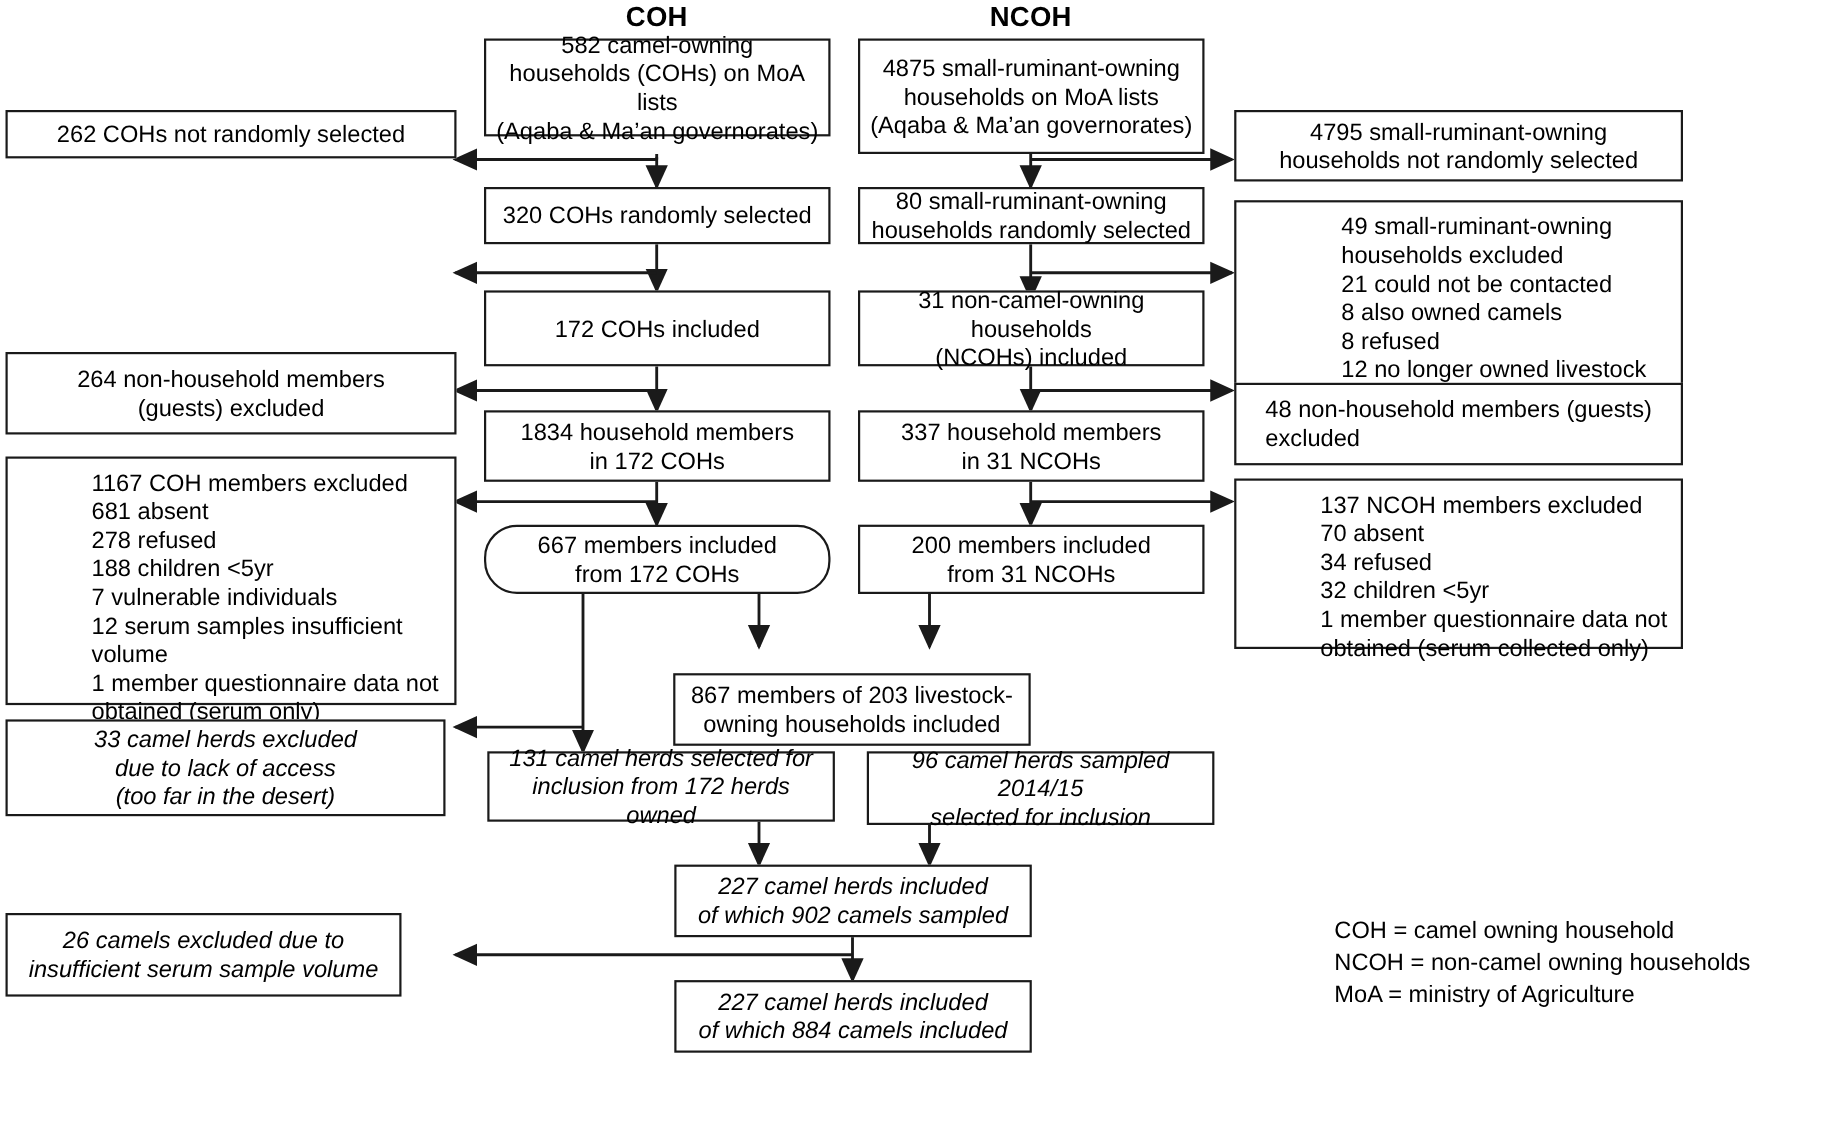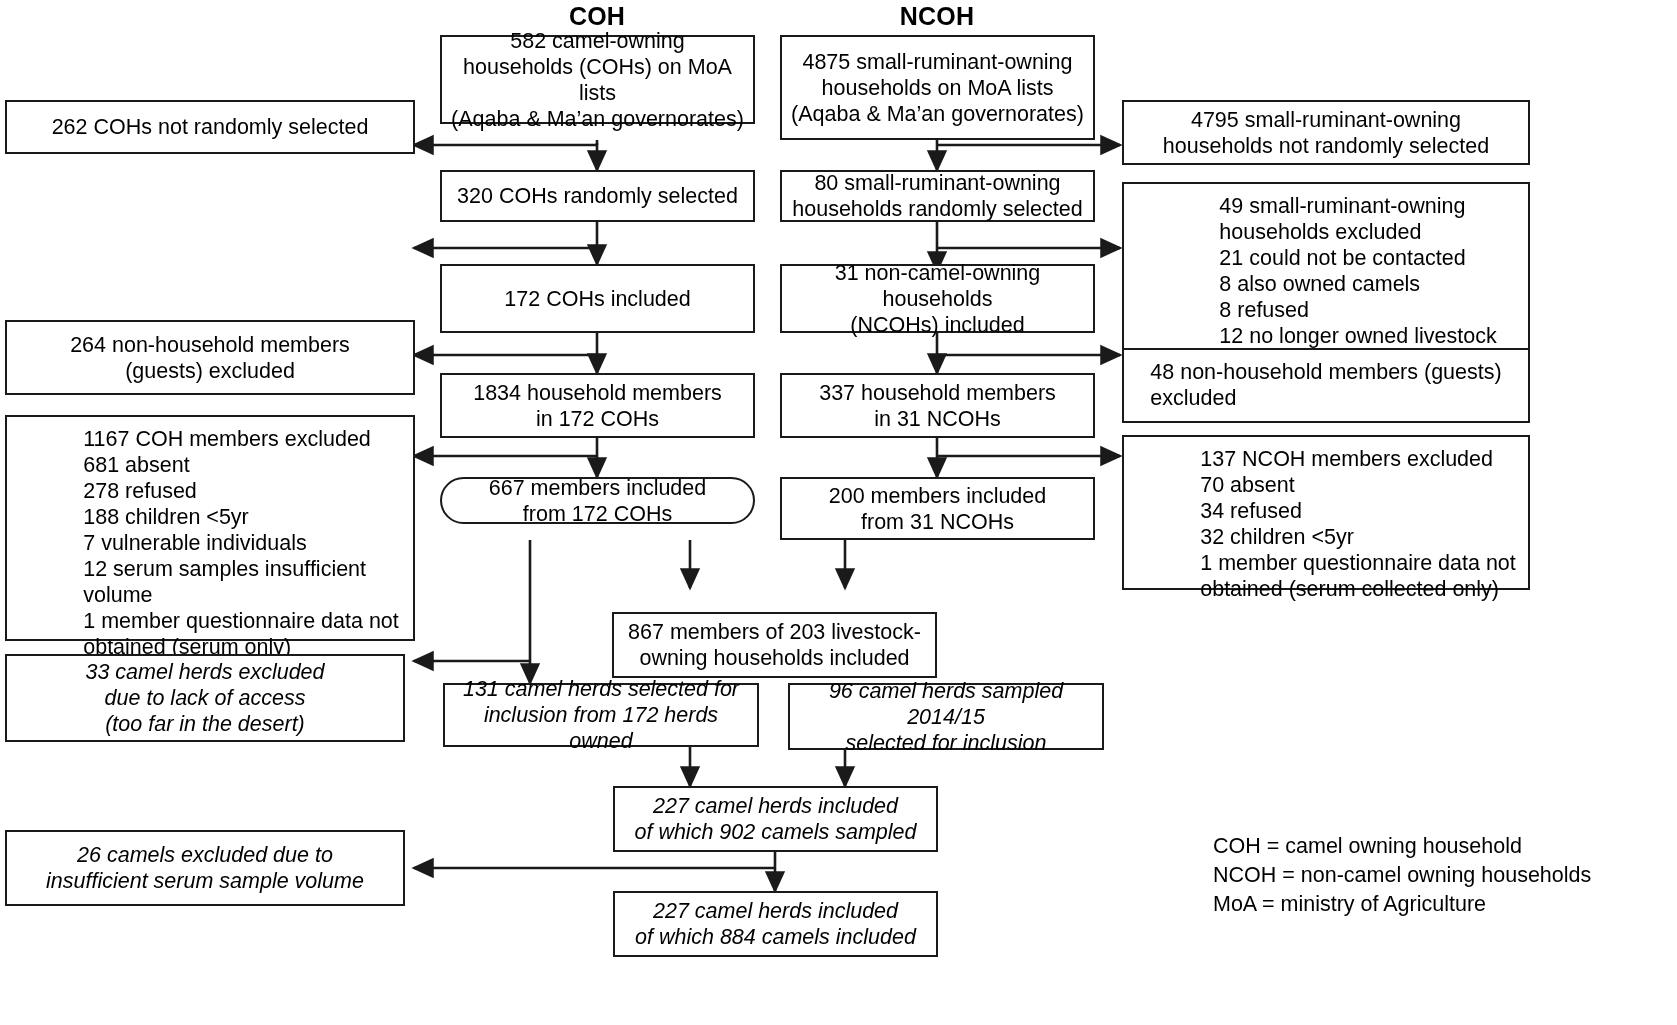--- a/index.html
+++ b/index.html
@@ -127,21 +127,21 @@
   <div class="box" style="left:440px; top:170px; width:315px; height:52px;">
     <span class="txt">320 COHs randomly selected</span>
   </div>
   <div class="box" style="left:440px; top:264px; width:315px; height:69px;">
     <span class="txt">172 COHs included</span>
   </div>
   <div class="box" style="left:440px; top:373px; width:315px; height:65px;">
     <span class="txt">1834 household members
 in 172 COHs</span>
   </div>
-  <div class="box" style="left:440px; top:477px; width:315px; height:47px;border-radius:30px;">
+  <div class="box" style="left:440px; top:477px; width:315px; height:63px;border-radius:30px;">
     <span class="txt">667 members included
 from 172 COHs</span>
   </div>
 
   <div class="box" style="left:780px; top:35px; width:315px; height:105px;">
     <span class="txt">4875 small-ruminant-owning
 households on MoA lists
 (Aqaba &amp; Ma’an governorates)</span>
   </div>
   <div class="box" style="left:780px; top:170px; width:315px; height:52px;">
@@ -154,21 +154,21 @@
   </div>
   <div class="box" style="left:780px; top:373px; width:315px; height:65px;">
     <span class="txt">337 household members
 in 31 NCOHs</span>
   </div>
   <div class="box" style="left:780px; top:477px; width:315px; height:63px;">
     <span class="txt">200 members included
 from 31 NCOHs</span>
   </div>
 
-  <div class="box" style="left:5px; top:100px; width:410px; height:54px;">
+  <div class="box" style="left:5px; top:100px; width:410px; height:44px;">
     <span class="txt">262 COHs not randomly selected</span>
   </div>
   <div class="box" style="left:5px; top:320px; width:410px; height:75px;">
     <span class="txt">264 non-household members
           (guests) excluded</span>
   </div>
   <div class="box left-list topalign" style="left:5px; top:415px; width:410px; height:226px; padding-left:70px;">
     <span class="txt">1167 COH members excluded
     681 absent
     278 refused
@@ -177,21 +177,21 @@
     12 serum samples insufficient
           volume
     1 member questionnaire data not
        obtained (serum only)</span>
   </div>
   <div class="box italic" style="left:5px; top:654px; width:400px; height:88px;">
     <span class="txt">33 camel herds excluded
   due to lack of access
   (too far in the desert)</span>
   </div>
-  <div class="box italic" style="left:5px; top:830px; width:400px; height:76px;">
+  <div class="box italic" style="left:5px; top:830px; width:360px; height:76px;">
     <span class="txt">26 camels excluded due to
 insufficient serum sample volume</span>
   </div>
 
   <div class="box" style="left:1122px; top:100px; width:408px; height:65px;">
     <span class="txt">4795 small-ruminant-owning
    households not randomly selected</span>
   </div>
   <div class="box left-list topalign" style="left:1122px; top:182px; width:408px; height:174px; padding-left:72px;">
     <span class="txt">49 small-ruminant-owning

